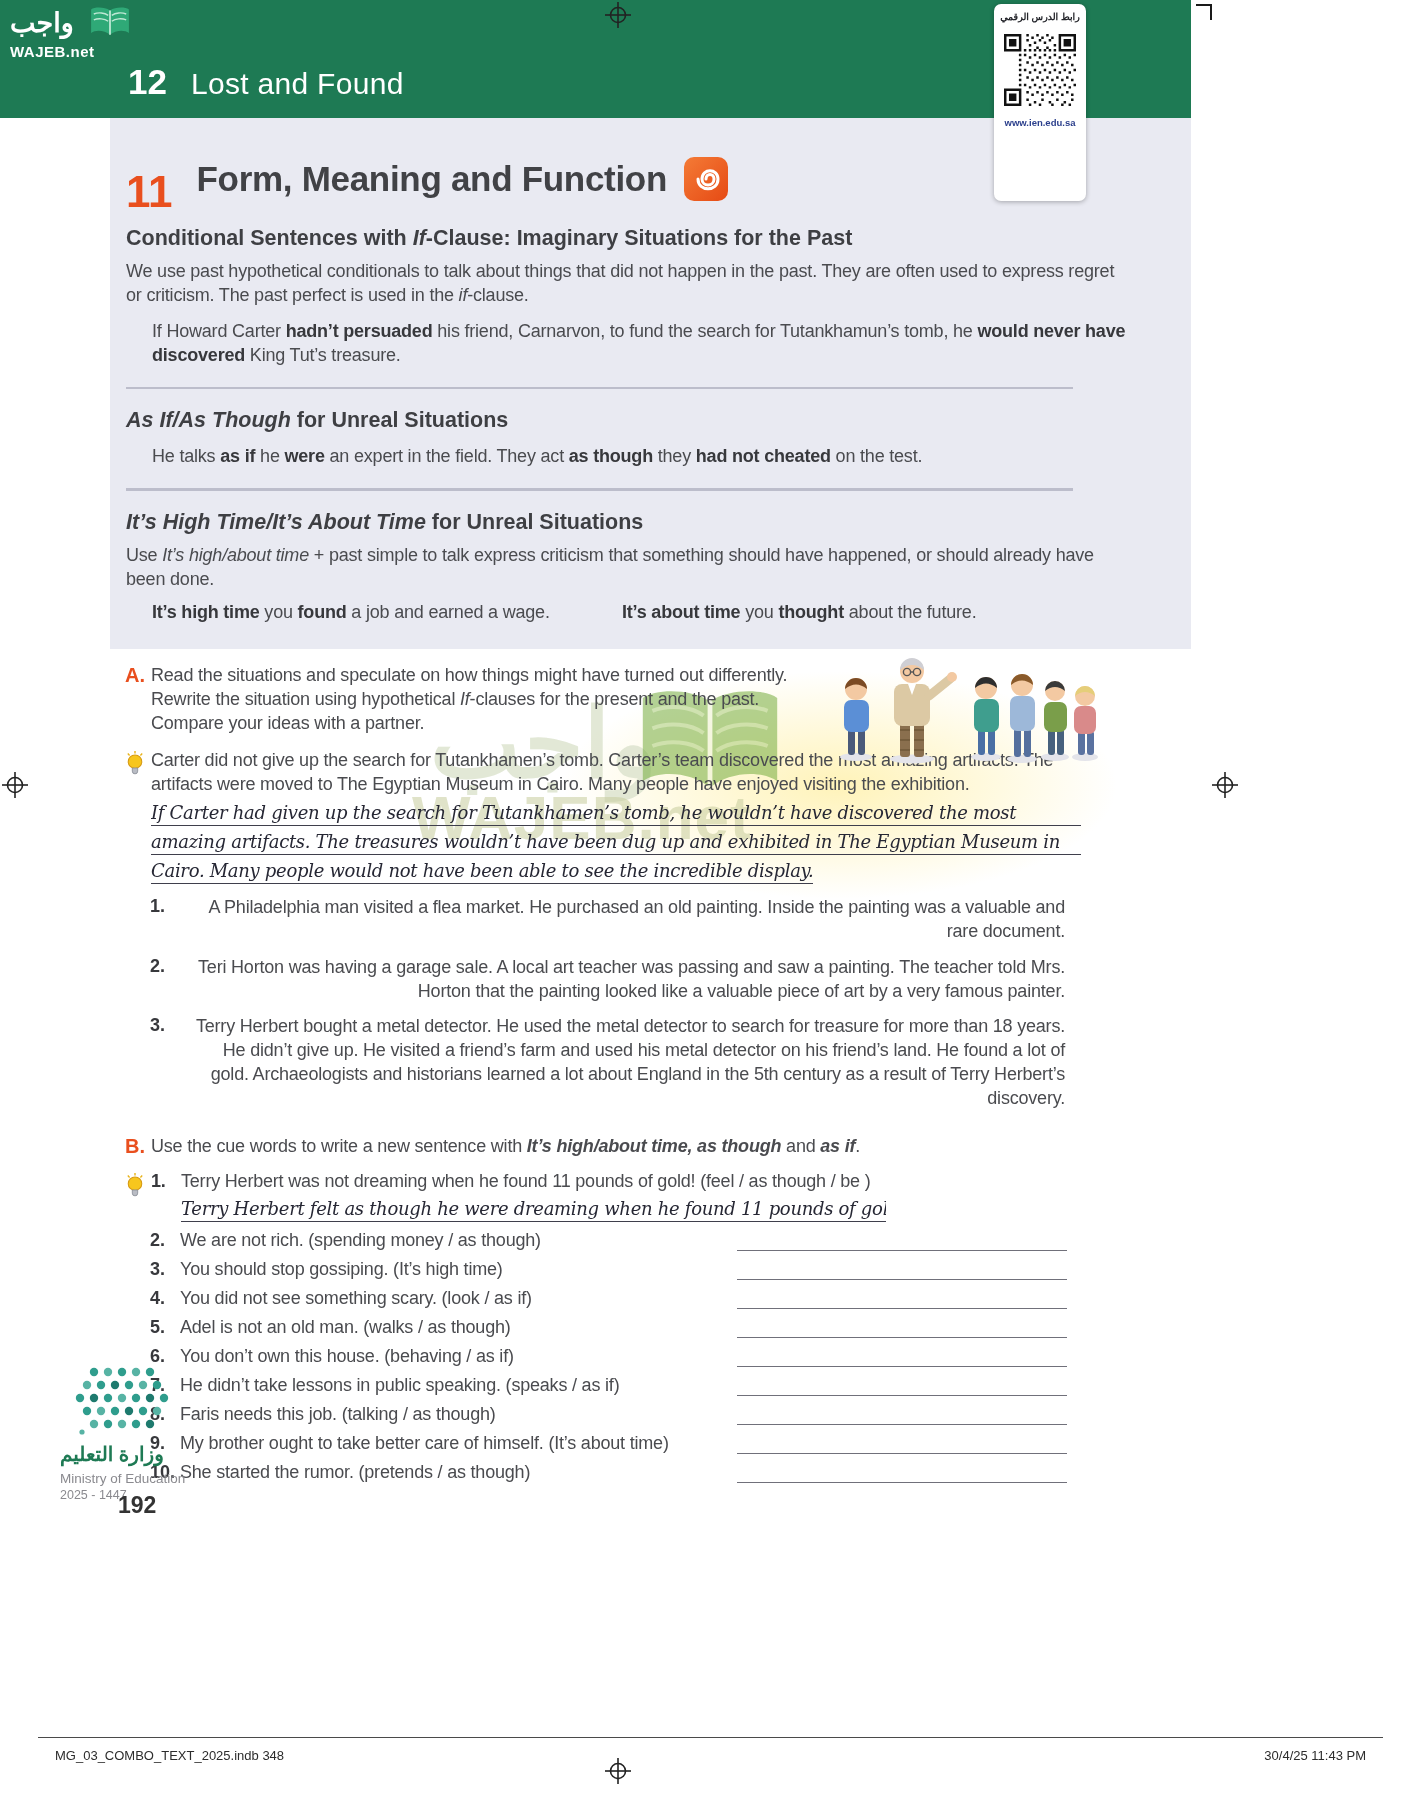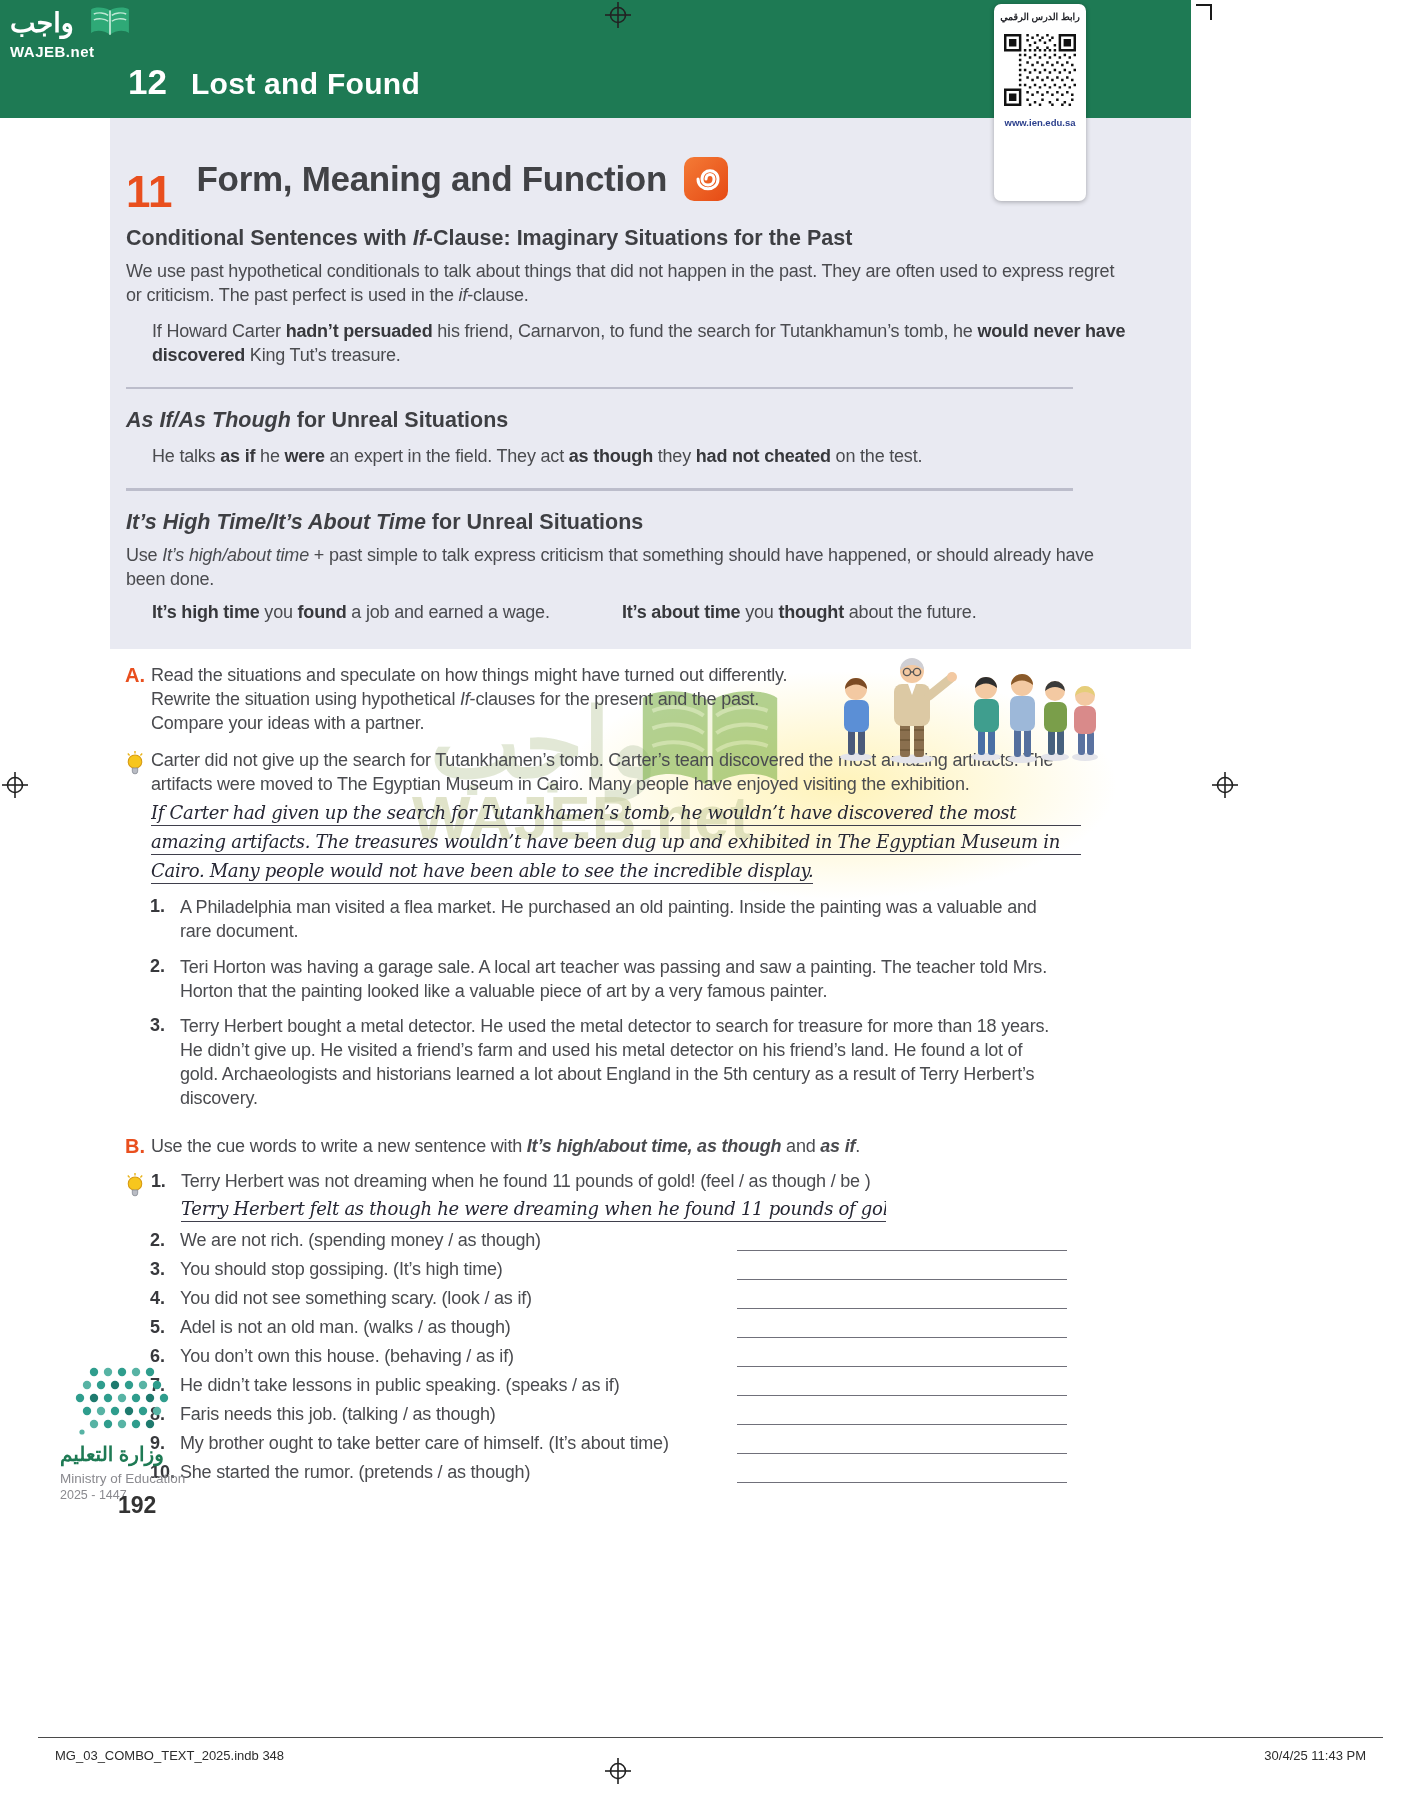--- a/index.html
+++ b/index.html
@@ -16,21 +16,21 @@
 
   
   .unit-header { position:absolute; left:0; top:0; width:1191px; height:118px;
     background:#1e7a54; z-index:3; }
   .wajeb-logo { position:absolute; left:10px; top:5px; color:#fff; }
   .wajeb-logo .row { display:flex; align-items:center; gap:10px; }
   .logo-ar { font-size:27px; font-weight:bold; }
   .logo-net { font-size:15px; font-weight:bold; letter-spacing:.5px; margin-top:2px; }
   .unit-row { position:absolute; left:128px; bottom:16px; display:flex; align-items:baseline; gap:24px; color:#fff; }
   .unit-num { font-size:35px; font-weight:bold; }
-  .unit-title { font-size:30px; font-weight:700; letter-spacing:.3px; }
+  .unit-title { font-size:30px; font-weight:400; letter-spacing:.3px; }
 
   
   .qr-box { position:absolute; left:994px; top:4px; width:92px; height:197px; background:#fff;
     border-radius:7px; box-shadow:0 1px 5px rgba(0,0,0,.3); z-index:5;
     display:flex; flex-direction:column; align-items:center; padding:7px 6px 6px; }
   .qr-title { font-size:9.5px; color:#23242a; direction:rtl; text-align:center; font-weight:bold; }
   .qr-svg { margin-top:12px; }
   .qr-url { margin-top:11px; font-size:9.5px; color:#2b3f8c; font-weight:bold; }
 
   
@@ -63,21 +63,21 @@
   .ex-body { flex:1; }
   .ex-prompt { font-size:18px; line-height:1.33; letter-spacing:-.2px; color:#4a4b4f; width:908px; }
   .hand { font-family:"DejaVu Serif", serif; font-style:italic; font-size:18px;
     letter-spacing:-.3px; color:#262734; }
   .hand-line { width:930px; border-bottom:1.7px solid #3f3f4c; padding-bottom:2px; margin-top:5px;
     white-space:nowrap; overflow:hidden; }
   .hand-line.short { width:662px; }
   .a-items { margin-top:6px; }
   .a-item { display:flex; margin:12px 0 0 25px; }
   .inum { width:30px; flex:none; font-weight:bold; color:#37383c; font-size:18px; }
-  .a-item .txt { width:885px; font-size:18px; line-height:1.33; letter-spacing:-.2px; color:#4a4b4f; }
+  .a-item .txt { width:885px; font-size:18px; line-height:1.33; letter-spacing:-.2px; color:#4a4b4f;text-align:right; }
 
   .exercise-b { margin-top:24px; }
   .b-example { display:flex; margin-top:12px; }
   .b-ex-prompt { display:flex; font-size:18px; letter-spacing:-.2px; color:#4a4b4f; }
   .b-answer { width:705px; margin:6px 0 0 30px; border-bottom:1.7px solid #3f3f4c; padding-bottom:2px;
     white-space:nowrap; overflow:hidden; }
   .b-items { margin-top:8px; }
   .b-item { display:flex; align-items:flex-end; margin:8px 0 0 25px; }
   .b-item .txt { width:575px; font-size:18px; letter-spacing:-.2px; color:#4a4b4f; white-space:nowrap; overflow:hidden; }
   .blank-line { flex:none; width:330px; height:19px; margin-left:8px; border-bottom:1.5px solid #70707a; }

